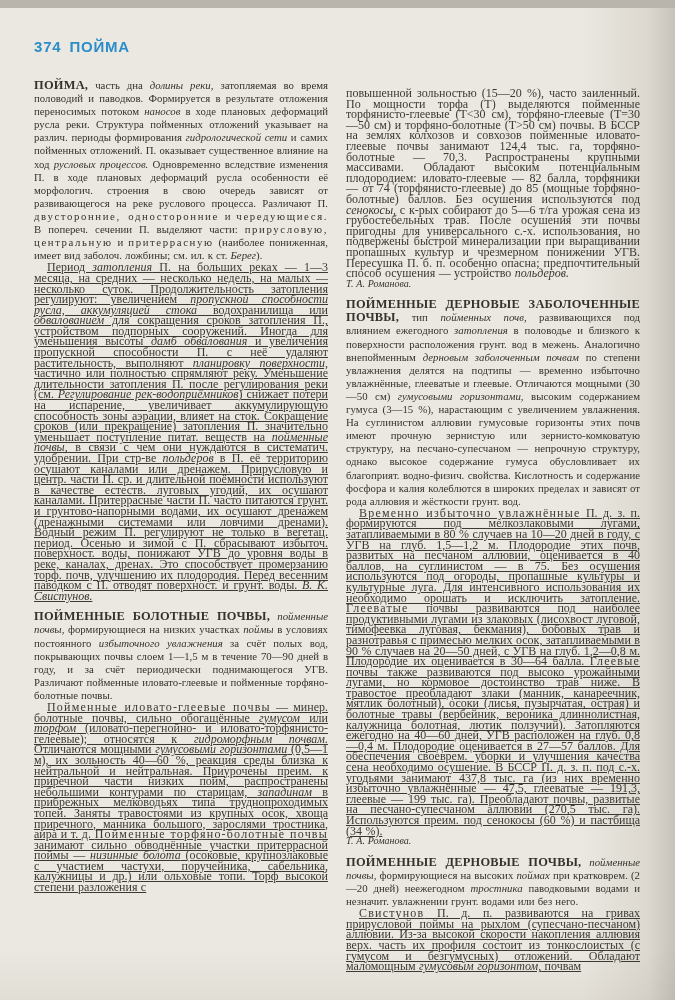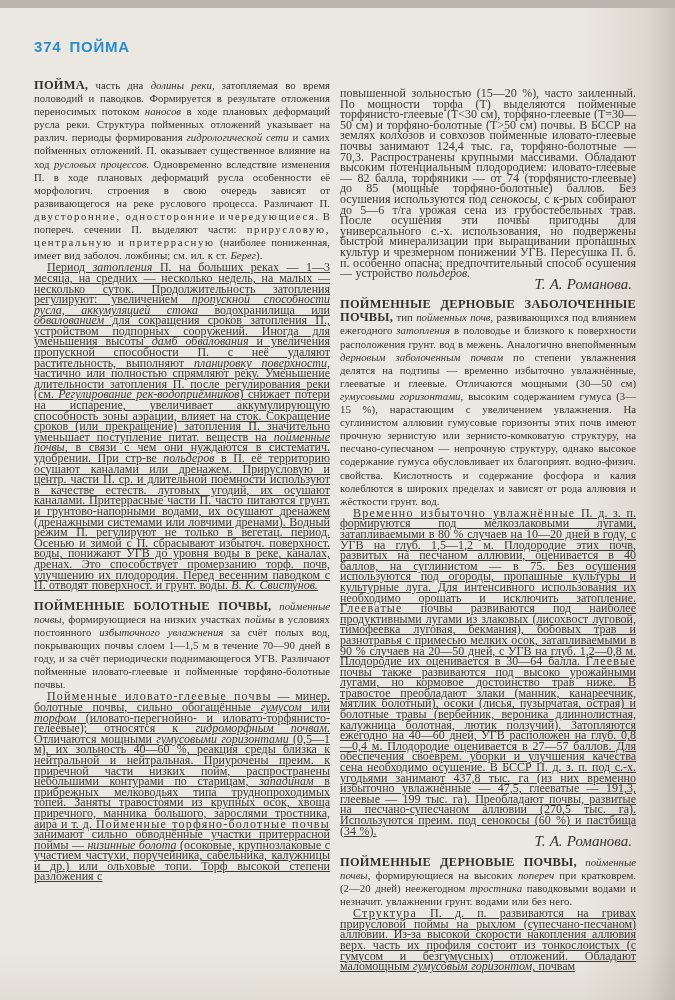--- a/index.html
+++ b/index.html
@@ -18,34 +18,34 @@
     color:#34332e;
   }
   .runhead{
     font-family:"Liberation Sans","DejaVu Sans",sans-serif;
     font-weight:bold;
     font-size:15px;
     letter-spacing:.8px;
     margin:0 0 24px 0;
   }
   .runhead span{margin-right:8px;}
-  .cols{display:flex;gap:10px;}
+  .cols{display:flex;gap:18px;}
   .col{width:296px;box-sizing:border-box;}
   .col-right{padding-top:9px;}
   .para{
     margin:0;
     text-align:justify;
     font-size:10.8px;
     line-height:13.1px;
     word-spacing:.4px;
   }
   .para.small{font-size:12px;line-height:10.6px;color:#3a3933;}
   .para.ind{text-indent:13px;text-decoration:underline;}
   .para.head{margin-top:9px;font-family:Liberation Serif, serif;}
-  .para.sig{text-align:right;font-size:15px;line-height:10.6px;padding-right:4px;}
+  .para.sig{font-size:10px;line-height:10.6px;padding-right:4px;}
   .it{font-style:italic;}
   .sp{letter-spacing:1.6px;}
   .bd{font-weight:bold;font-size:1.15em;letter-spacing:.25px;}
   .para.small .sp{letter-spacing:1.2px;}
 </style>
 </head>
 <body>
 
 <div class="page">
   <div class="runhead" style="color: rgb(42, 142, 201);">
@@ -57,17 +57,17 @@
         <p class="para small ind"><span>Период </span><span class="it">затопления</span><span> П. на больших реках — 1—3 месяца, на средних — несколько недель, на малых — несколько суток. Продолжительность затопления регулируют: увеличением </span><span class="it">пропускной способности русла, аккумуляцией стока</span><span> водохранилища или </span><span class="it">обвалованием</span><span> для сокращения сроков затопления П., устройством подпорных сооружений. Иногда для уменьшения высоты </span><span class="it">дамб обвалования</span><span> и увеличения пропускной способности П. с неё удаляют растительность, выполняют </span><span class="it">планировку поверхности,</span><span> частично или полностью спрямляют реку. Уменьшение длительности затопления П. после регулирования реки (см. </span><span class="it">Регулирование рек-водоприёмников</span><span>) снижает потери на испарение, увеличивает аккумулирующую способность зоны аэрации, влияет на сток. Сокращение сроков (или прекращение) затопления П. значительно уменьшает поступление питат. веществ на </span><span class="it">пойменные почвы,</span><span> в связи с чем они нуждаются в систематич. удобрении. При стр-ве </span><span class="it">польдеров</span><span> в П. её территорию осушают каналами или дренажем. Прирусловую и центр. части П. ср. и длительной поёмности используют в качестве естеств. луговых угодий, их осушают каналами. Притеррасные части П. часто питаются грунт. и грунтово-напорными водами, их осушают дренажем (дренажными системами или ловчими дренами). Водный режим П. регулируют не только в вегетац. период. Осенью и зимой с П. сбрасывают избыточ. поверхност. воды, понижают УГВ до уровня воды в реке, каналах, дренах. Это способствует промерзанию торф. почв, улучшению их плодородия. Перед весенним паводком с П. отводят поверхност. и грунт. воды.  </span><span class="it">В. К. Свистунов.</span></p>
         <p class="para normal head"><span class="bd">ПОЙМЕННЫЕ БОЛОТНЫЕ ПОЧВЫ,</span><span> </span><span class="it">пойменные почвы,</span><span> формирующиеся на низких участках </span><span class="it">поймы</span><span> в условиях постоянного </span><span class="it">избыточного увлажнения</span><span> за счёт полых вод, покрывающих почвы слоем 1—1,5 м в течение 70—90 дней в году, и за счёт периодически поднимающегося УГВ. Различают пойменные иловато-глеевые и пойменные торфяно-болотные почвы.</span></p>
         <p class="para small ind"><span class="sp">Пойменные иловато-глеевые почвы</span><span> — минер. болотные почвы, сильно обогащённые </span><span class="it">гумусом</span><span> или </span><span class="it">торфом</span><span> (иловато-перегнойно- и иловато-торфянисто-гелеевые); относятся к </span><span class="it">гидроморфным почвам.</span><span> Отличаются мощными </span><span class="it">гумусовыми горизонтами</span><span> (0,5—1 м), их зольность 40—60 %, реакция среды близка к нейтральной и нейтральная. Приурочены преим. к приречной части низких пойм, распространены небольшими контурами по старицам, </span><span class="it">западинам</span><span> в прибрежных мелководьях типа труднопроходимых топей. Заняты травостоями из крупных осок, хвоща приречного, манника большого, зарослями тростника, аира и т. д. </span><span class="sp">Пойменные торфяно-болотные почвы</span><span> занимают сильно обводнённые участки притеррасной поймы — </span><span class="it">низинные болота</span><span> (осоковые, крупнозлаковые с участием частухи, поручейника, сабельника, калужницы и др.) или ольховые топи. Торф высокой степени разложения с</span></p>
       </div>
     <div class="col col-right">
         <p class="para small"><span>повышенной зольностью (15—20 %), часто заиленный. По мощности торфа (Т) выделяются пойменные торфянисто-глеевые (Т&lt;30 см), торфяно-глеевые (Т=30—50 см) и торфяно-болотные (Т&gt;50 см) почвы. В БССР на землях колхозов и совхозов пойменные иловато-глеевые почвы занимают 124,4 тыс. га, торфяно-болотные — 70,3. Распространены крупными массивами. Обладают высоким потенциальным плодородием: иловато-глеевые — 82 балла, торфяники — от 74 (торфянисто-глеевые) до 85 (мощные торфяно-болотные) баллов. Без осушения используются под </span><span class="it">сенокосы,</span><span> с к-рых собирают до 5—6 т/га урожая сена из грубостебельных трав. После осушения эти почвы пригодны для универсального с.-х. использования, но подвержены быстрой минерализации при выращивании пропашных культур и чрезмерном понижении УГВ. Пересушка П. б. п. особенно опасна; предпочтительный способ осушения — устройство </span><span class="it">польдеров.</span></p>
         <p class="para sig"><span class="it">Т. А. Романова.</span></p>
         <p class="para normal head"><span class="bd">ПОЙМЕННЫЕ ДЕРНОВЫЕ ЗАБОЛОЧЕННЫЕ ПОЧВЫ,</span><span> тип </span><span class="it">пойменных почв,</span><span> развивающихся под влиянием ежегодного </span><span class="it">затопления</span><span> в половодье и близкого к поверхности расположения грунт. вод в межень. Аналогично внепойменным </span><span class="it">дерновым заболоченным почвам</span><span> по степени увлажнения делятся на подтипы — временно избыточно увлажнённые, глееватые и глеевые. Отличаются мощными (30—50 см) </span><span class="it">гумусовыми горизонтами,</span><span> высоким содержанием гумуса (3—15 %), нарастающим с увеличением увлажнения. На суглинистом аллювии гумусовые горизонты этих почв имеют прочную зернистую или зернисто-комковатую структуру, на песчано-супесчаном — непрочную структуру, однако высокое содержание гумуса обусловливает их благоприят. водно-физич. свойства. Кислотность и содержание фосфора и калия колеблются в широких пределах и зависят от рода аллювия и жёсткости грунт. вод.</span></p>
         <p class="para small ind"><span class="sp">Временно избыточно увлажнённые</span><span> П. д. з. п. формируются под мелкозлаковыми лугами, затапливаемыми в 80 % случаев на 10—20 дней в году, с УГВ на глуб. 1,5—1,2 м. Плодородие этих почв, развитых на песчаном аллювии, оценивается в 40 баллов, на суглинистом — в 75. Без осушения используются под огороды, пропашные культуры и культурные луга. Для интенсивного использования их необходимо орошать и исключить затопление. </span><span class="sp">Глееватые</span><span> почвы развиваются под наиболее продуктивными лугами из злаковых (лисохвост луговой, тимофеевка луговая, бекмания), бобовых трав и разнотравья с примесью мелких осок, затапливаемыми в 90 % случаев на 20—50 дней, с УГВ на глуб. 1,2—0,8 м. Плодородие их оценивается в 30—64 балла. </span><span class="sp">Глеевые</span><span> почвы также развиваются под высоко урожайными лугами, но кормовое достоинство трав ниже. В травостое преобладают злаки (манник, канареечник, мятлик болотный), осоки (лисья, пузырчатая, острая) и болотные травы (вербейник, вероника длиннолистная, калужница болотная, лютик ползучий). Затопляются ежегодно на 40—60 дней, УГВ расположен на глуб. 0,8—0,4 м. Плодородие оценивается в 27—57 баллов. Для обеспечения своеврем. уборки и улучшения качества сена необходимо осушение. В БССР П. д. з. п. под с.-х. угодьями занимают 437,8 тыс. га (из них временно избыточно увлажнённые — 47,5, глееватые — 191,3, глеевые — 199 тыс. га). Преобладают почвы, развитые на песчано-супесчаном аллювии (270,5 тыс. га). Используются преим. под сенокосы (60 %) и пастбища (34 %).</span></p>
         <p class="para sig"><span class="it">Т. А. Романова.</span></p>
-        <p class="para normal head"><span class="bd">ПОЙМЕННЫЕ ДЕРНОВЫЕ ПОЧВЫ,</span><span> </span><span class="it">пойменные почвы,</span><span> формирующиеся на высоких </span><span class="it">попереч</span><span> при кратковрем. (2—20 дней) неежегодном </span><span class="it">тростника</span><span> паводковыми водами и незначит. увлажнении грунт. водами или без него.</span></p>
-        <p class="para small ind"><span class="sp">Структура</span><span> П. д. п. развиваются на гривах прирусловой поймы на рыхлом (супесчано-песчаном) аллювии. Из-за высокой скорости накопления аллювия верх. часть их профиля состоит из тонкослоистых (с гумусом и безгумусных) отложений. Обладают маломощным </span><span class="it">гумусовым горизонтом,</span><span> почвам</span></p>
+        <p class="para normal head"><span class="bd">ПОЙМЕННЫЕ ДЕРНОВЫЕ ПОЧВЫ,</span><span> </span><span class="it">пойменные почвы,</span><span> формирующиеся на высоких </span><span class="it">поймах</span><span> при кратковрем. (2—20 дней) неежегодном </span><span class="it">тростника</span><span> паводковыми водами и незначит. увлажнении грунт. водами или без него.</span></p>
+        <p class="para small ind"><span class="sp">Свистунов</span><span> П. д. п. развиваются на гривах прирусловой поймы на рыхлом (супесчано-песчаном) аллювии. Из-за высокой скорости накопления аллювия верх. часть их профиля состоит из тонкослоистых (с гумусом и безгумусных) отложений. Обладают маломощным </span><span class="it">гумусовым горизонтом,</span><span> почвам</span></p>
       </div>
   </div>
 </div>
 
 </body></html>

